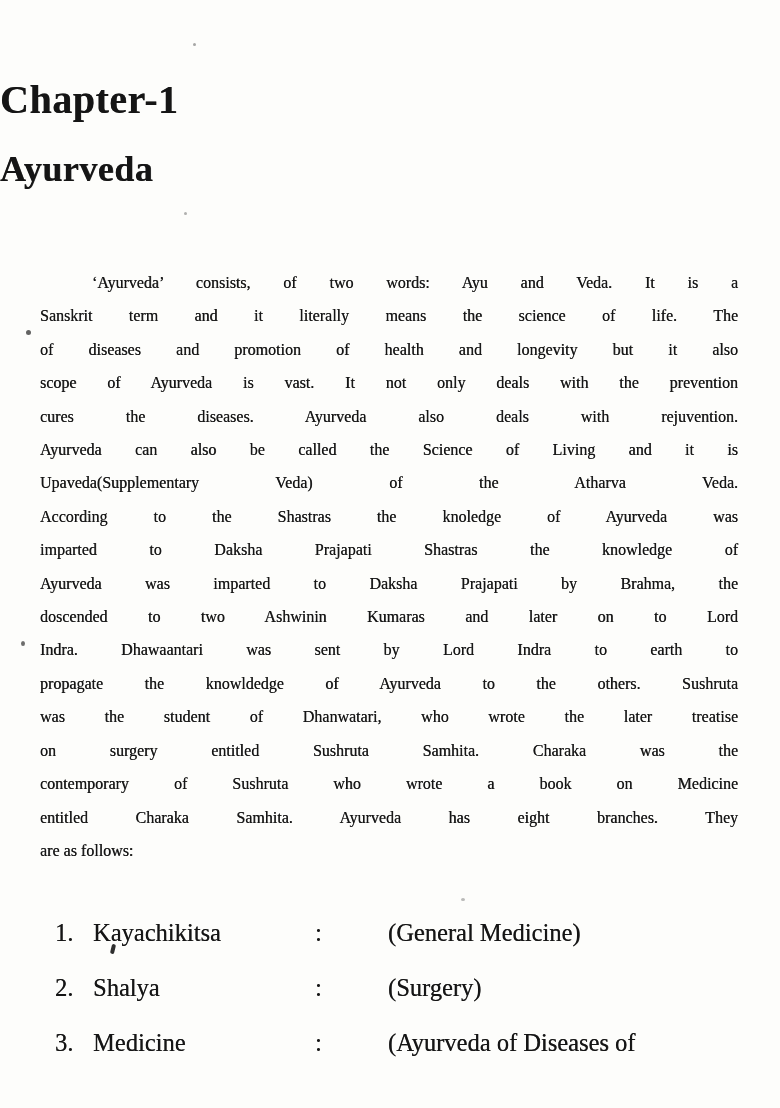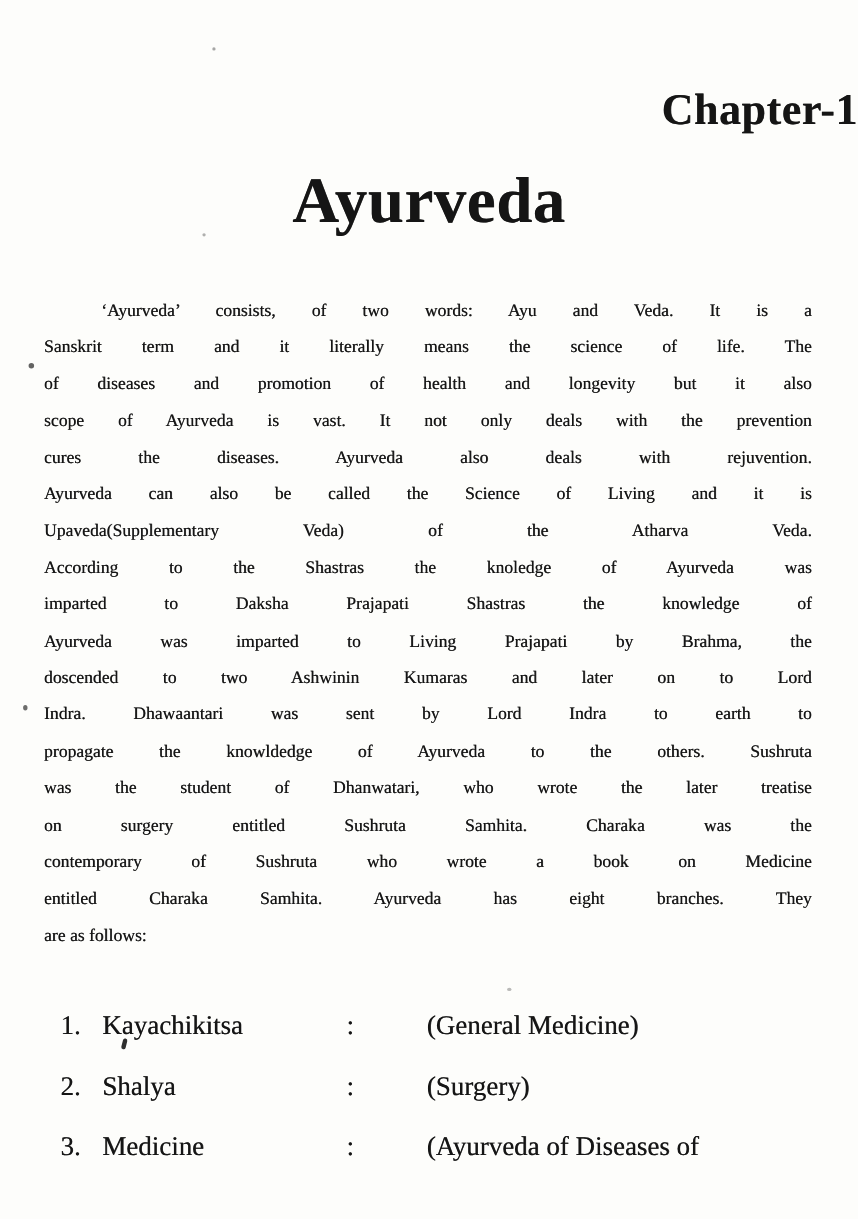--- a/index.html
+++ b/index.html
@@ -16,32 +16,32 @@
     background: #fdfdfb;
     color: #151515;
     font-family: "Liberation Serif", "DejaVu Serif", serif;
     text-shadow: 0.3px 0 0.5px rgba(15,15,15,0.75);
   }
   .chapter-heading {
     position: absolute;
     top: 76px; left: 0;
     width: 100%;
     margin: 0;
-    text-align: right;
+    text-align: left;
     font-size: 40px;
     font-weight: 700;
     letter-spacing: 0.5px;
   }
   .page-title {
     position: absolute;
     top: 148px; left: 0;
     width: 100%;
     margin: 0;
-    text-align: center;
-    font-size: 59px;
+    text-align: left;
+    font-size: 36px;
     font-weight: 700;
     letter-spacing: 0.5px;
   }
   .para {
     position: absolute;
     top: 266px; left: 40px;
     width: 698px;
     font-size: 16px;
     line-height: 33.4px;
   }
@@ -95,21 +95,21 @@
   <div class="para">
     <div class="para-line indent">‘Ayurveda’ consists, of two words: Ayu and Veda. It is a</div>
     <div class="para-line">Sanskrit term and it literally means the science of life. The</div>
     <div class="para-line">of diseases and promotion of health and longevity but it also</div>
     <div class="para-line">scope of Ayurveda is vast. It not only deals with the prevention</div>
     <div class="para-line">cures the diseases. Ayurveda also deals with rejuvention.</div>
     <div class="para-line">Ayurveda can also be called the Science of Living and it is</div>
     <div class="para-line">Upaveda(Supplementary Veda) of the Atharva Veda.</div>
     <div class="para-line">According to the Shastras the knoledge of Ayurveda was</div>
     <div class="para-line">imparted to Daksha Prajapati Shastras the knowledge of</div>
-    <div class="para-line">Ayurveda was imparted to Living Prajapati by Brahma, the</div>
+    <div class="para-line">Ayurveda was imparted to Daksha Prajapati by Brahma, the</div>
     <div class="para-line">doscended to two Ashwinin Kumaras and later on to Lord</div>
     <div class="para-line">Indra. Dhawaantari was sent by Lord Indra to earth to</div>
     <div class="para-line">propagate the knowldedge of Ayurveda to the others. Sushruta</div>
     <div class="para-line">was the student of Dhanwatari, who wrote the later treatise</div>
     <div class="para-line">on surgery entitled Sushruta Samhita. Charaka was the</div>
     <div class="para-line">contemporary of Sushruta who wrote a book on Medicine</div>
     <div class="para-line">entitled Charaka Samhita. Ayurveda has eight branches. They</div>
     <div class="para-line last-line">are as follows:</div>
   </div>
 

